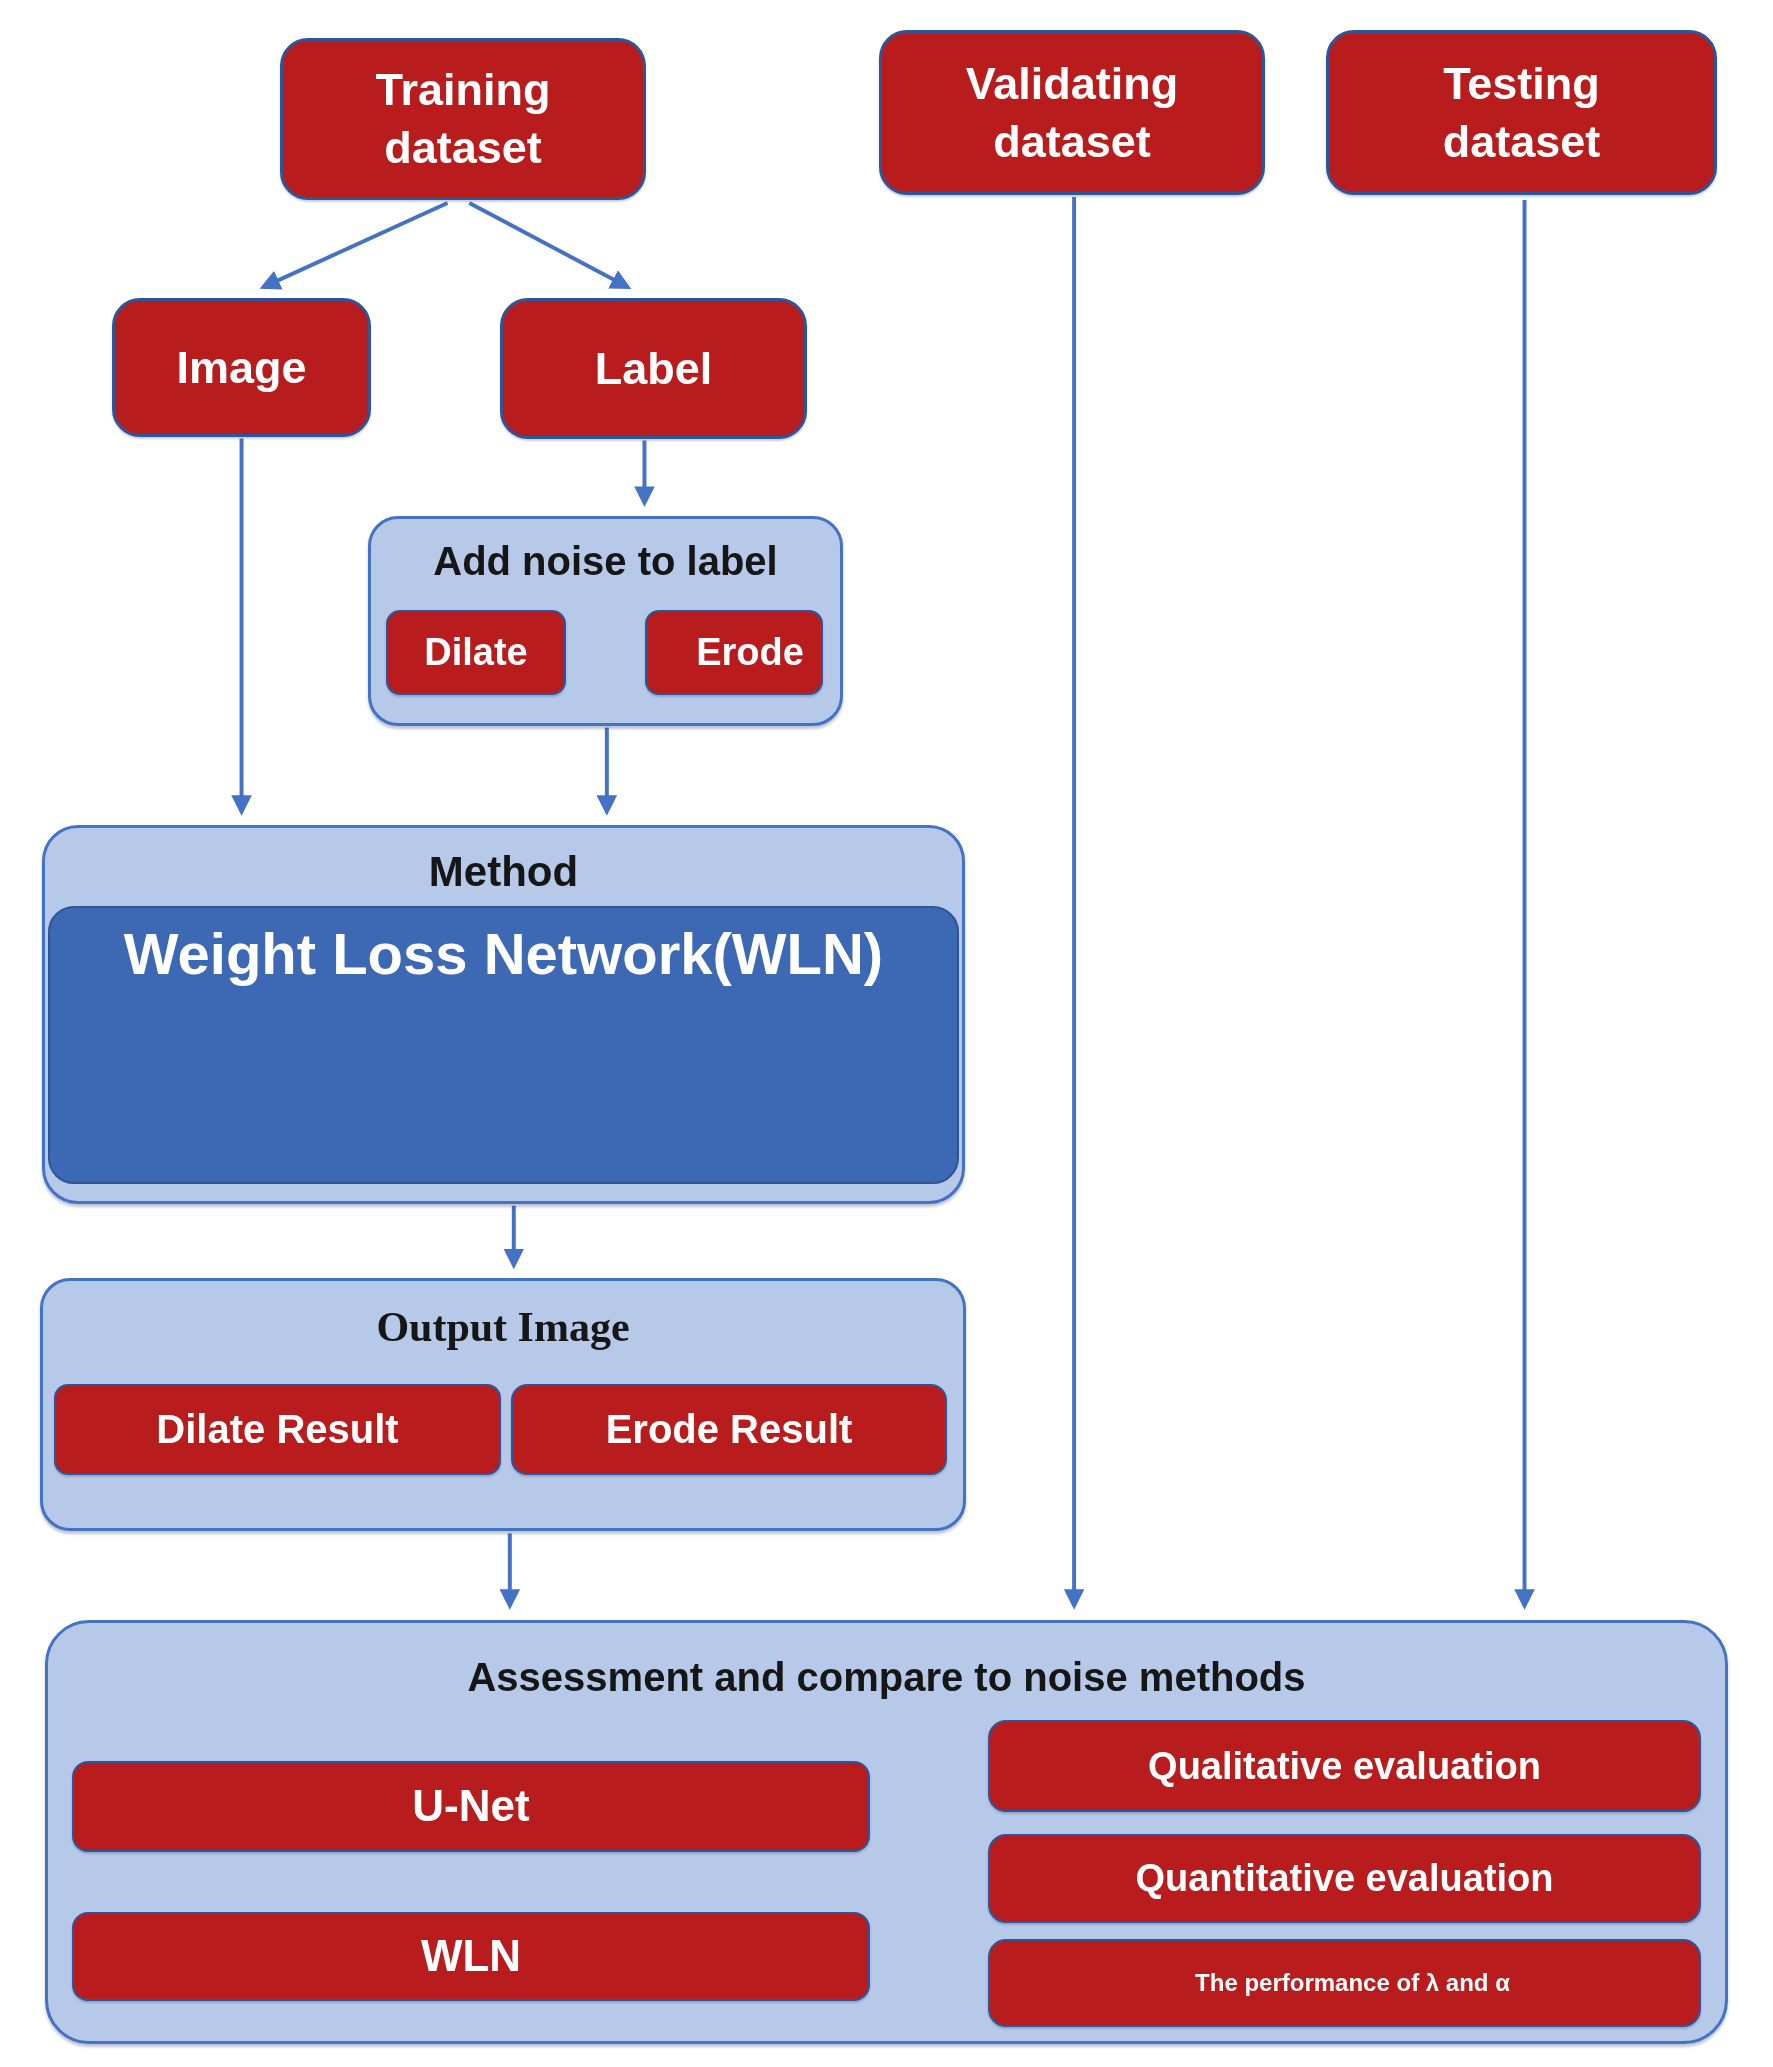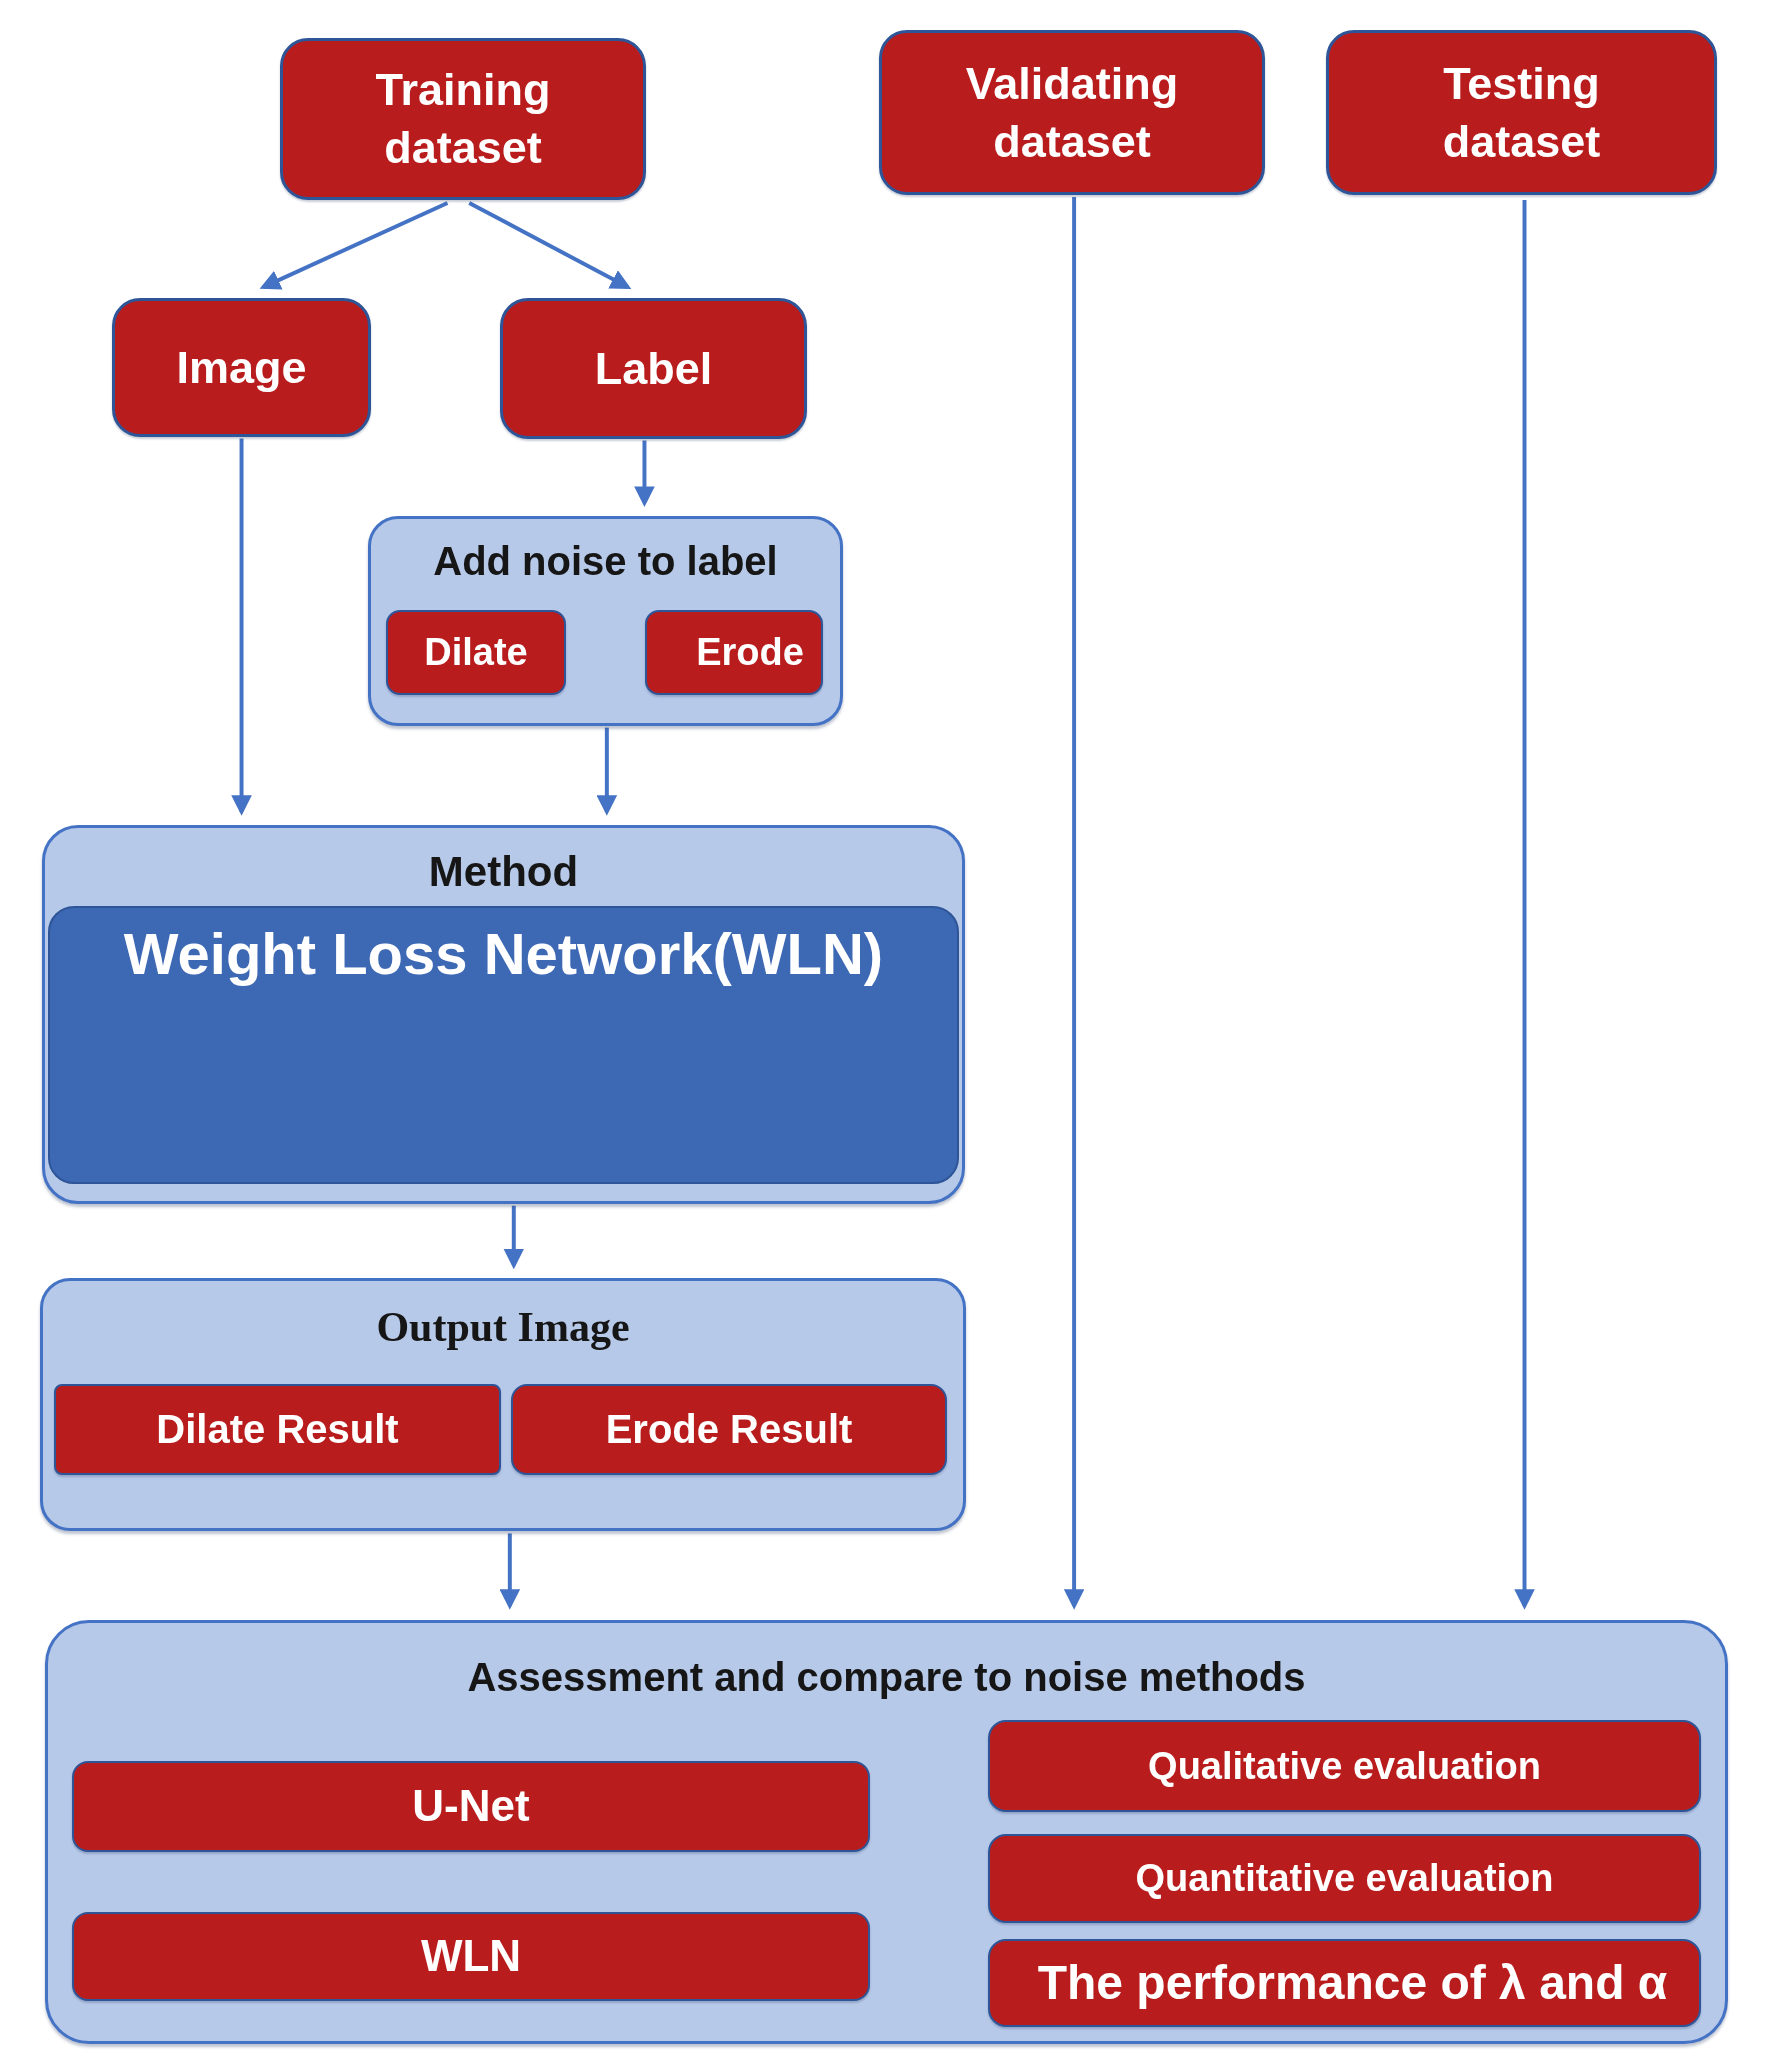--- a/index.html
+++ b/index.html
@@ -112,26 +112,26 @@
   <div class="container" style="left:42px;top:825px;width:923px;height:379px;border-radius:36px;">
     <div class="title" style="top:20px;font-size:42px;">Method</div>
   </div>
   <div class="panel" style="left:48px;top:906px;width:911px;height:278px;">
     <div class="panel-title">Weight Loss Network(WLN)</div>
   </div>
 
   <div class="container" style="left:40px;top:1278px;width:926px;height:253px;border-radius:30px;">
     <div class="title" style="top:22px;font-size:42px;font-family:Liberation Serif, serif;">Output Image</div>
   </div>
-  <div class="node small" style="left:54px;top:1384px;width:447px;height:91px;font-size:40px;border-radius:8px;">Dilate Result</div>
+  <div class="node small" style="left:54px;top:1384px;width:447px;height:91px;font-size:40px;border-radius:14px;">Dilate Result</div>
   <div class="node small" style="left:511px;top:1384px;width:436px;height:91px;font-size:40px;border-radius:16px;">Erode Result</div>
 
   <div class="container" style="left:45px;top:1620px;width:1683px;height:424px;border-radius:44px;">
     <div class="title" style="top:32px;font-size:40px;">Assessment and compare to noise methods</div>
   </div>
   <div class="node small" style="left:72px;top:1761px;width:798px;height:91px;font-size:44px;border-radius:16px;">U-Net</div>
   <div class="node small" style="left:72px;top:1912px;width:798px;height:89px;font-size:44px;border-radius:16px;">WLN</div>
   <div class="node small" style="left:988px;top:1720px;width:713px;height:92px;font-size:38px;border-radius:18px;">Qualitative evaluation</div>
   <div class="node small" style="left:988px;top:1834px;width:713px;height:89px;font-size:38px;border-radius:18px;">Quantitative evaluation</div>
-  <div class="node small" style="left:988px;top:1939px;width:713px;height:88px;font-size:48px;border-radius:18px;padding-left:16px;">The performance of λ and α</div>
+  <div class="node small" style="left:988px;top:1939px;width:713px;height:88px;font-size:24px;border-radius:18px;padding-left:16px;">The performance of λ and α</div>
 
 </div>
 
 
 </body></html>

